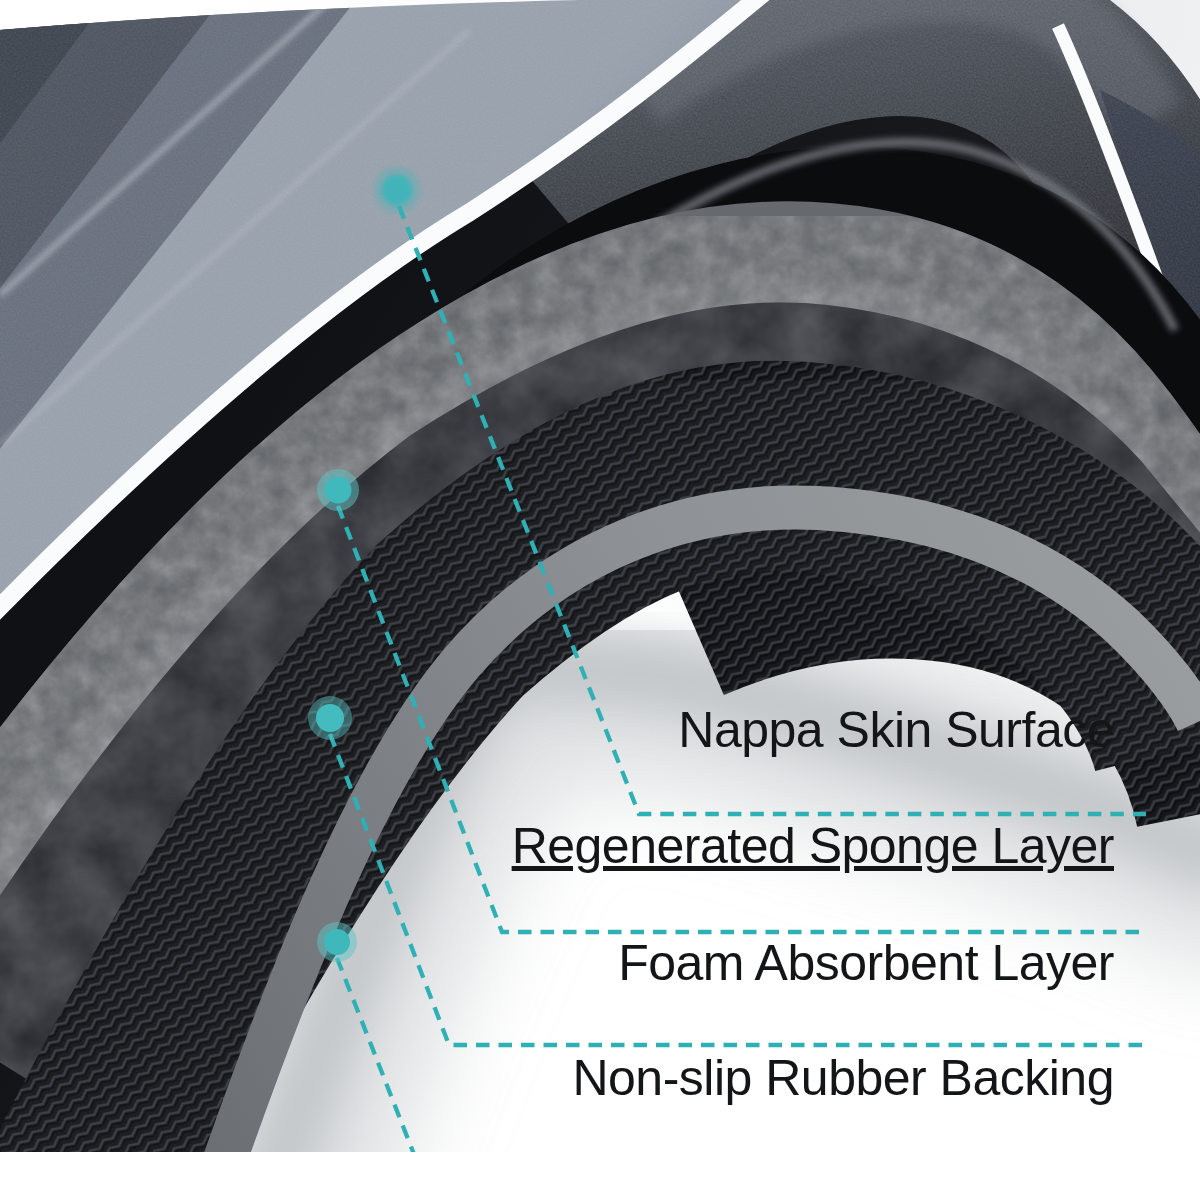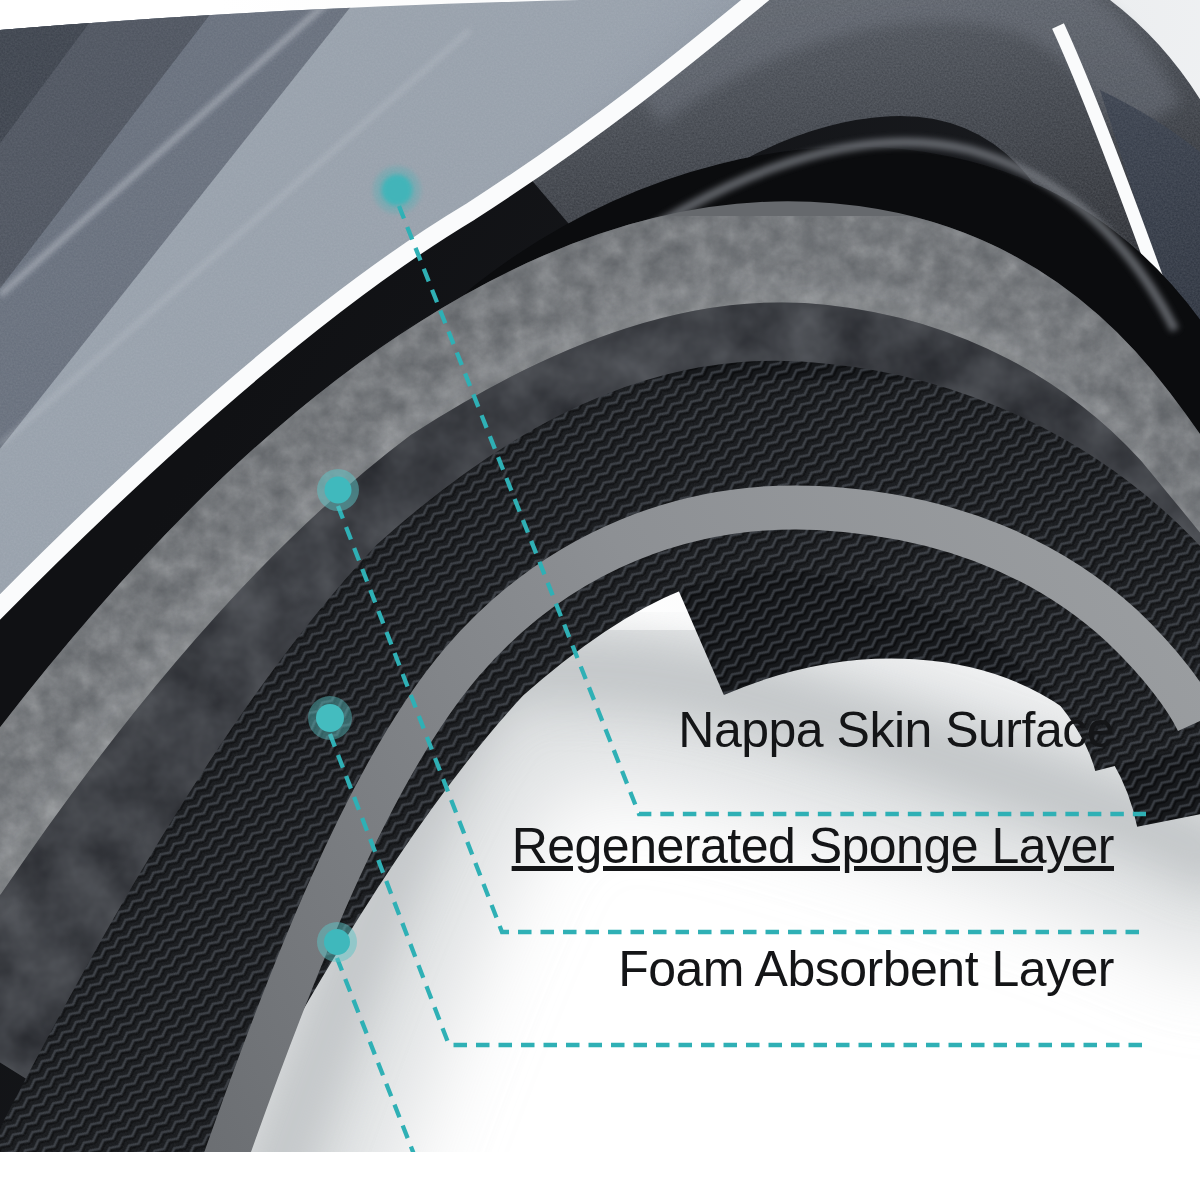--- a/index.html
+++ b/index.html
@@ -16,21 +16,21 @@
     right:86px;
     text-align:right;
     font-size:50px;
     letter-spacing:-0.5px;
     color:#141517;
     white-space:nowrap;
     line-height:1.1;
   }
   .c1{bottom:394px;}
   .c2{bottom:278px;text-decoration:underline;}
-  .c3{bottom:155px;text-align:center;}
+  .c3{bottom:161px;text-align:center;}
   .c4{bottom:46px;}
 </style>
 </head>
 <body>
 
 <div class="stage">
 
 <svg class="scene" viewBox="0 0 1200 1200" xmlns="http://www.w3.org/2000/svg">
   <defs>
     <radialGradient id="bgGrad" cx="1120" cy="20" r="900" gradientUnits="userSpaceOnUse">
@@ -193,14 +193,15 @@
     <circle cx="330" cy="718" r="22" fill="#5ec3c6" opacity="0.45"></circle>
     <circle cx="330" cy="718" r="14" fill="#44bcbf"></circle>
     <circle cx="337" cy="942" r="20" fill="#5ec3c6" opacity="0.5"></circle>
     <circle cx="337" cy="942" r="13" fill="#3fb8bc"></circle>
   </g>
 </svg>
 
 <div class="callout c1">Nappa Skin Surface</div>
 <div class="callout c2">Regenerated Sponge Layer</div>
 <div class="callout c3">Foam Absorbent Layer</div>
+<div class="callout c4">Non-slip Rubber Backing</div>
 
 </div>
 
 </body></html>

